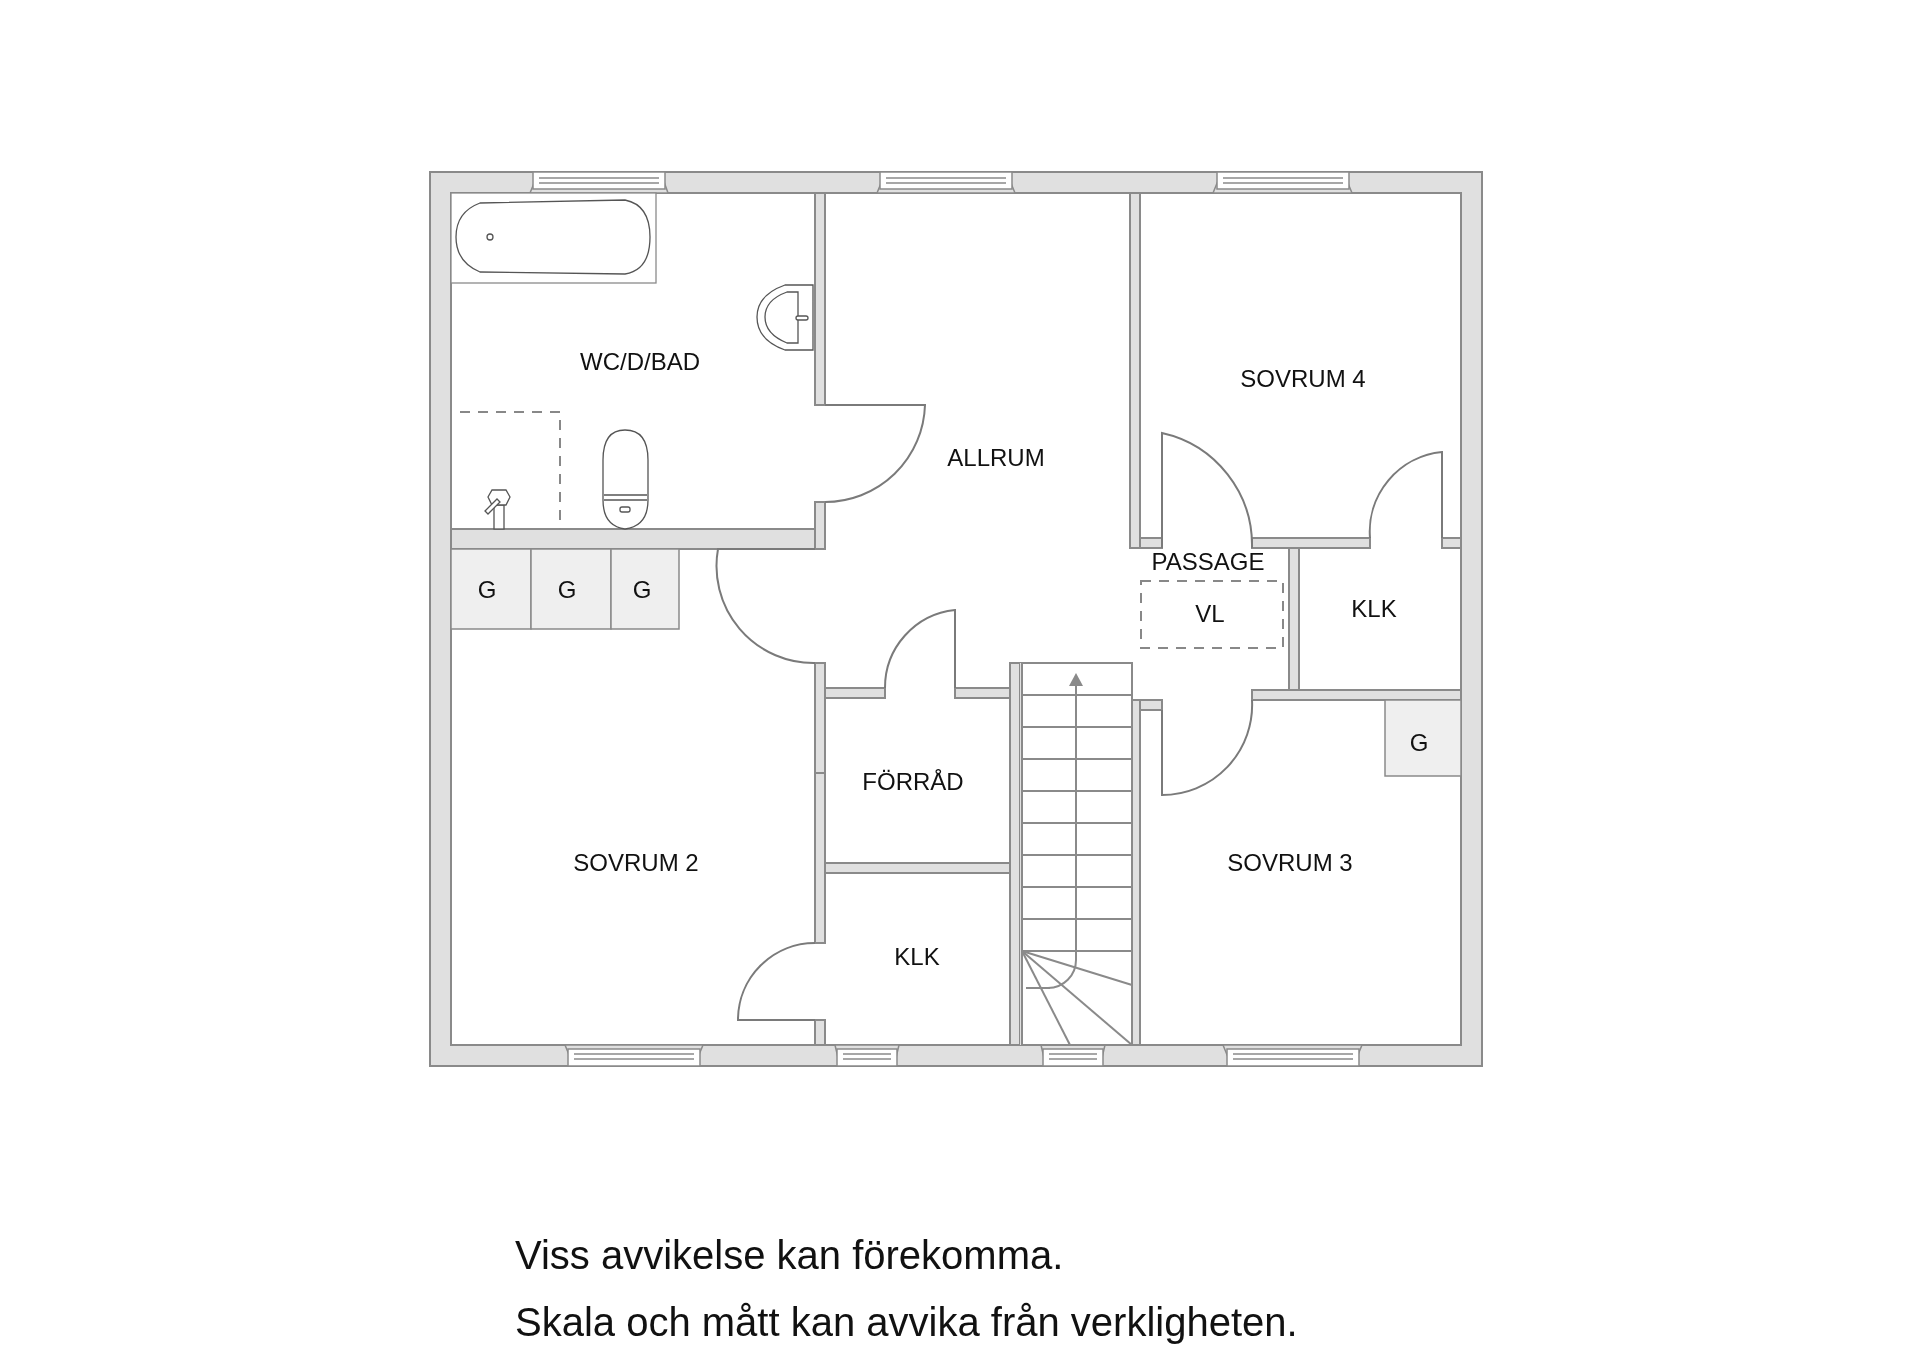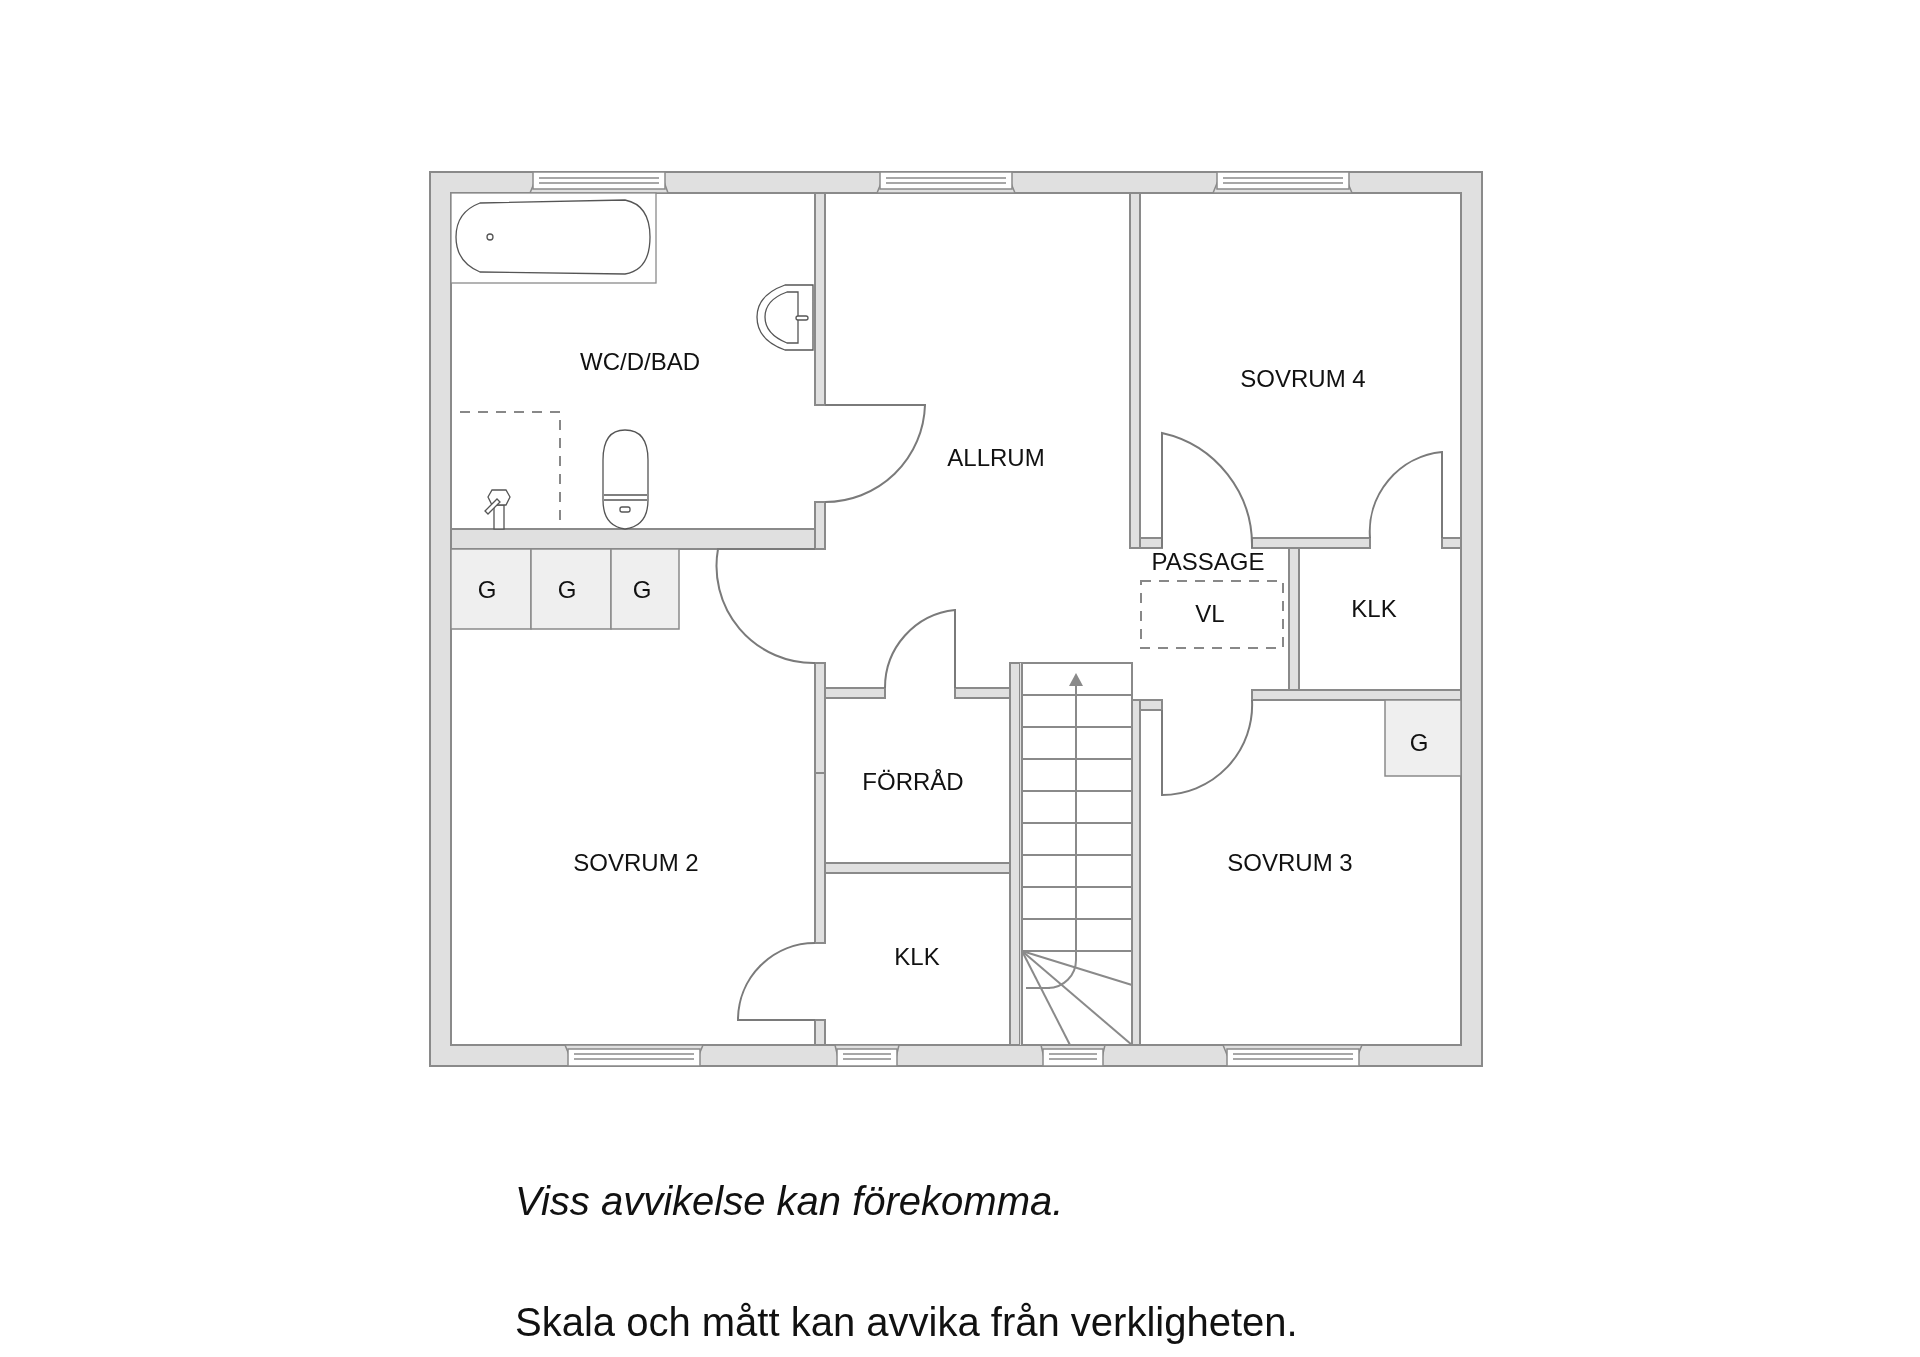--- a/index.html
+++ b/index.html
@@ -2,21 +2,21 @@
 <html><head>
 <meta charset="utf-8">
 <style>
   html, body { margin: 0; padding: 0; background: #ffffff; }
   body { width: 1920px; height: 1357px; position: relative; overflow: hidden;
          font-family: "Liberation Sans", sans-serif; }
   #plan { position: absolute; left: 0; top: 0; }
   .lbl { font-family: "Liberation Sans", sans-serif; font-size: 24px; fill: #111; text-anchor: middle; }
   .disclaimer { position: absolute; left: 515px; font-size: 40px; color: #111;
                 font-family: "Liberation Sans", sans-serif; line-height: 1; white-space: nowrap; }
-  .d1 { top: 1181px; font-style: italic; }
+  .d1 { top: 1235px; }
   .d2 { top: 1302px; }
 </style>
 </head>
 <body>
 
 <svg id="plan" width="1920" height="1357" viewBox="0 0 1920 1357" xmlns="http://www.w3.org/2000/svg">
 
   <g fill="#e0e0e0" stroke="#8a8a8a" stroke-width="2">
     <path fill-rule="evenodd" d="M430 172 H1482 V1066 H430 Z M451 193 V1045 H1461 V193 Z"></path>
   </g>

